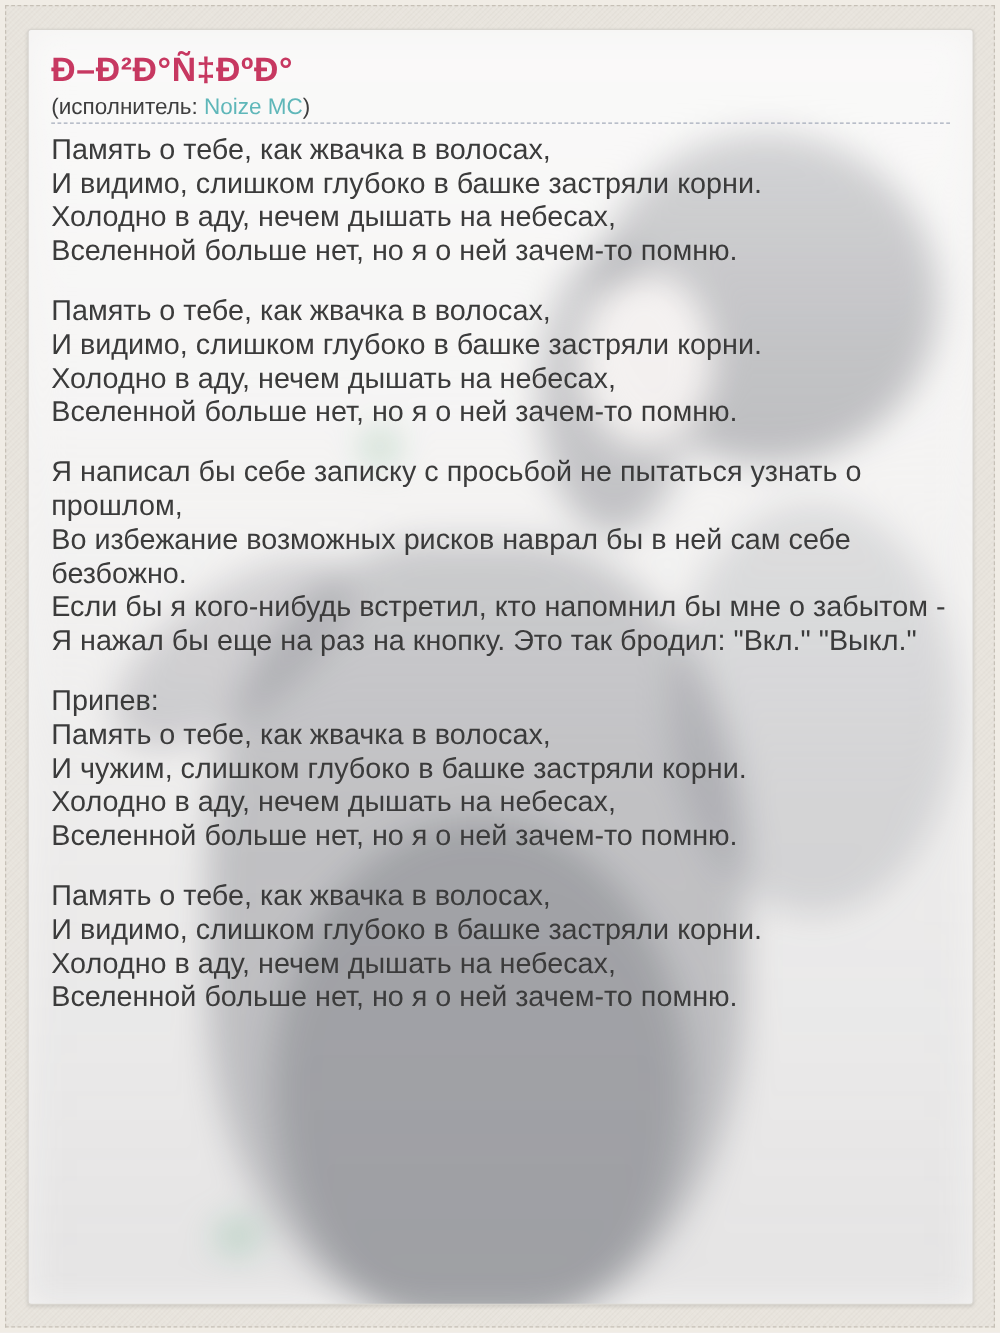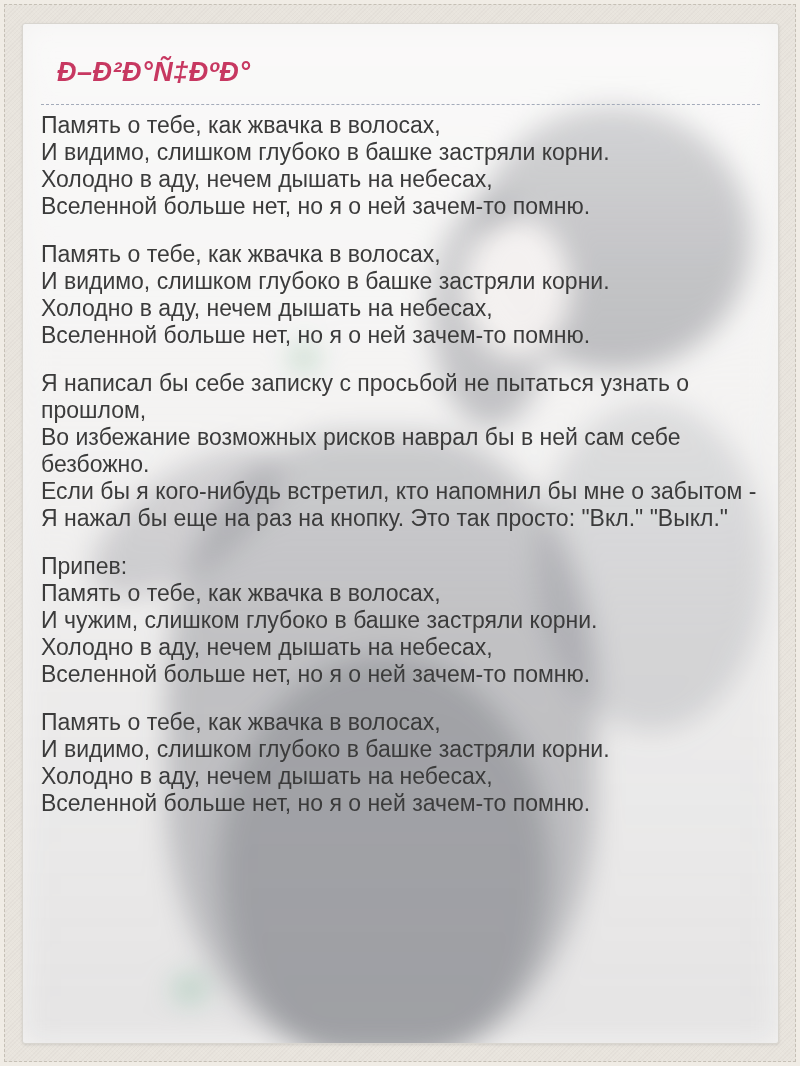--- a/index.html
+++ b/index.html
@@ -52,27 +52,26 @@
   .photo::after {
     content: "";
     position: absolute; inset: 0;
     background: linear-gradient(to bottom, rgba(255,255,255,0.55) 0%, rgba(255,255,255,0.25) 25%, rgba(130,130,140,0.05) 60%, rgba(120,120,130,0.12) 100%);
   }
   .content {
     position: relative;
     padding: 16px 18px 0 18px;
   }
   h1.song-title {
-    margin: 16px;
+    margin: 0;
     font-size: 27px;
     line-height: 32px;
     font-weight: bold;
     color: var(--title-color, #c73861);
     letter-spacing: 0.5px;
-    font-style: italic;
   }
   .subtitle {
     margin-top: 2px;
     font-size: 18px;
     line-height: 22px;
     color: var(--subtitle-color, #3e3e3e);
     padding-bottom: 2px;
   }
   .subtitle a {
     color: var(--link-color, #5fb7b9);
@@ -110,36 +109,37 @@
       <div class="blob body"></div>
       <div class="blob body2"></div>
       <div class="blob arm"></div>
       <div class="blob mic"></div>
       <div class="blob spray"></div>
     </div>
 
     <div class="content">
       <h1 class="song-title">Ð–Ð²Ð°Ñ‡ÐºÐ°</h1>
 
+      <div class="subtitle"><span>(исполнитель:</span> <a>Noize MC</a><span>)</span></div>
 
       <hr class="divider">
 
       <div class="lyrics">
           <p class="stanza">Память о тебе, как жвачка в волосах,
 И видимо, слишком глубоко в башке застряли корни.
 Холодно в аду, нечем дышать на небесах,
 Вселенной больше нет, но я о ней зачем-то помню.</p>
           <p class="stanza">Память о тебе, как жвачка в волосах,
 И видимо, слишком глубоко в башке застряли корни.
 Холодно в аду, нечем дышать на небесах,
 Вселенной больше нет, но я о ней зачем-то помню.</p>
           <p class="stanza">Я написал бы себе записку с просьбой не пытаться узнать о прошлом,
 Во избежание возможных рисков наврал бы в ней сам себе безбожно.
 Если бы я кого-нибудь встретил, кто напомнил бы мне о забытом -
-Я нажал бы еще на раз на кнопку. Это так просто: "Вкл." "Выкл."</p>
+Я нажал бы еще на раз на кнопку. Это так бродил: "Вкл." "Выкл."</p>
           <p class="stanza">Припев:
 Память о тебе, как жвачка в волосах,
 И чужим, слишком глубоко в башке застряли корни.
 Холодно в аду, нечем дышать на небесах,
 Вселенной больше нет, но я о ней зачем-то помню.</p>
           <p class="stanza">Память о тебе, как жвачка в волосах,
 И видимо, слишком глубоко в башке застряли корни.
 Холодно в аду, нечем дышать на небесах,
 Вселенной больше нет, но я о ней зачем-то помню.</p>
         </div>

